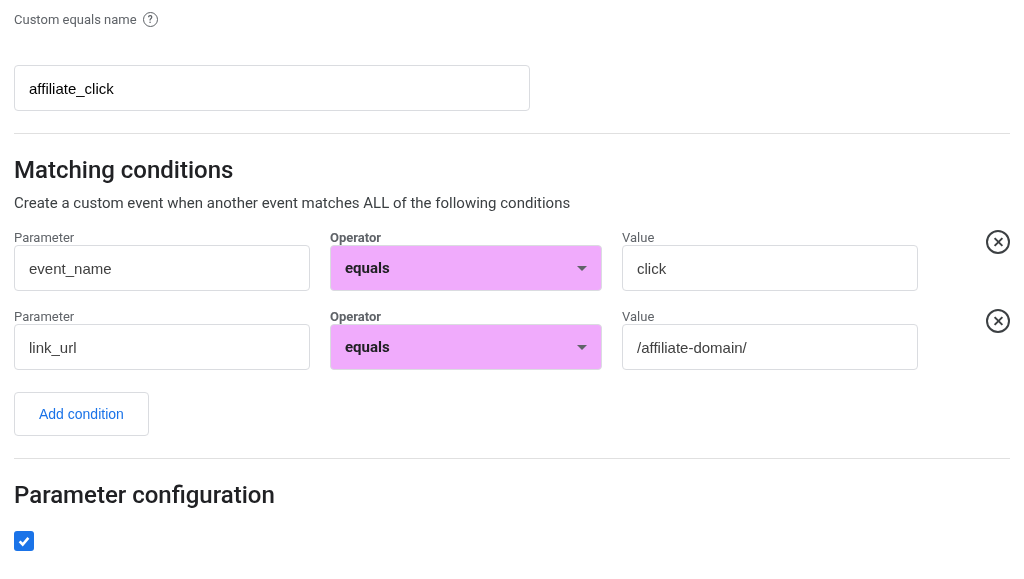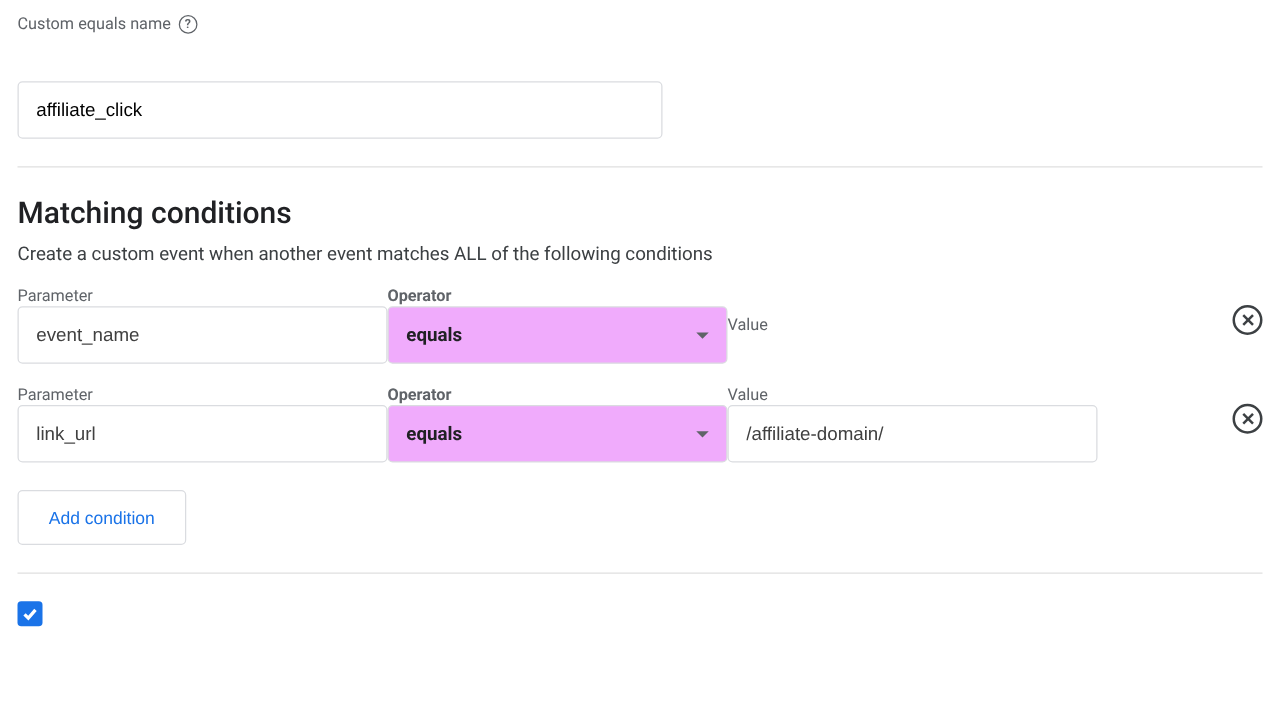--- a/index.html
+++ b/index.html
@@ -56,21 +56,22 @@
       color: #202124;
       margin-bottom: 10px;
     }
     .section-subtitle {
       font-size: 15px;
       color: #3c4043;
       margin-bottom: 18px;
     }
     .condition-row {
       display: flex;
-      align-items: center;
+      align-items: flex-start;
+      gap: 20px;
       margin-bottom: 18px;
     }
     .field-col {
       display: flex;
       flex-direction: column;
     }
     .col-param { width: 296px; }
     .col-operator { width: 272px; font-weight: bold; }
     .col-value { width: 296px; }
     .icon-col {
@@ -205,20 +206,21 @@
   </div>
   <div class="field-col col-operator">
     <span class="field-label">Operator</span>
     <div class="select-box">
       <span>equals</span>
       <span class="caret"></span>
     </div>
   </div>
   <div class="field-col col-value">
     <span class="field-label">Value</span>
+    <input type="text" class="input-box" value="click" style="">
   </div>
   <div class="icon-col">
     <button class="remove-btn" aria-label="remove"></button>
   </div>
 </div>
 
 
 <div class="condition-row">
   <div class="field-col col-param">
     <span class="field-label">Parameter</span>
@@ -239,20 +241,21 @@
     <button class="remove-btn" aria-label="remove"></button>
   </div>
 </div>
 
 <button class="outline-btn">Add condition</button>
 
 <hr class="divider">
 
 
 <div class="param-config">
+  <div class="section-title">Parameter configuration</div>
   <div class="check-row">
     <span class="checkbox">
       <svg viewBox="0 0 16 16">
           <polyline points="3 8.5 6.5 12 13 4.5"></polyline>
         </svg>
     </span>
   </div>
 </div>
 
 

